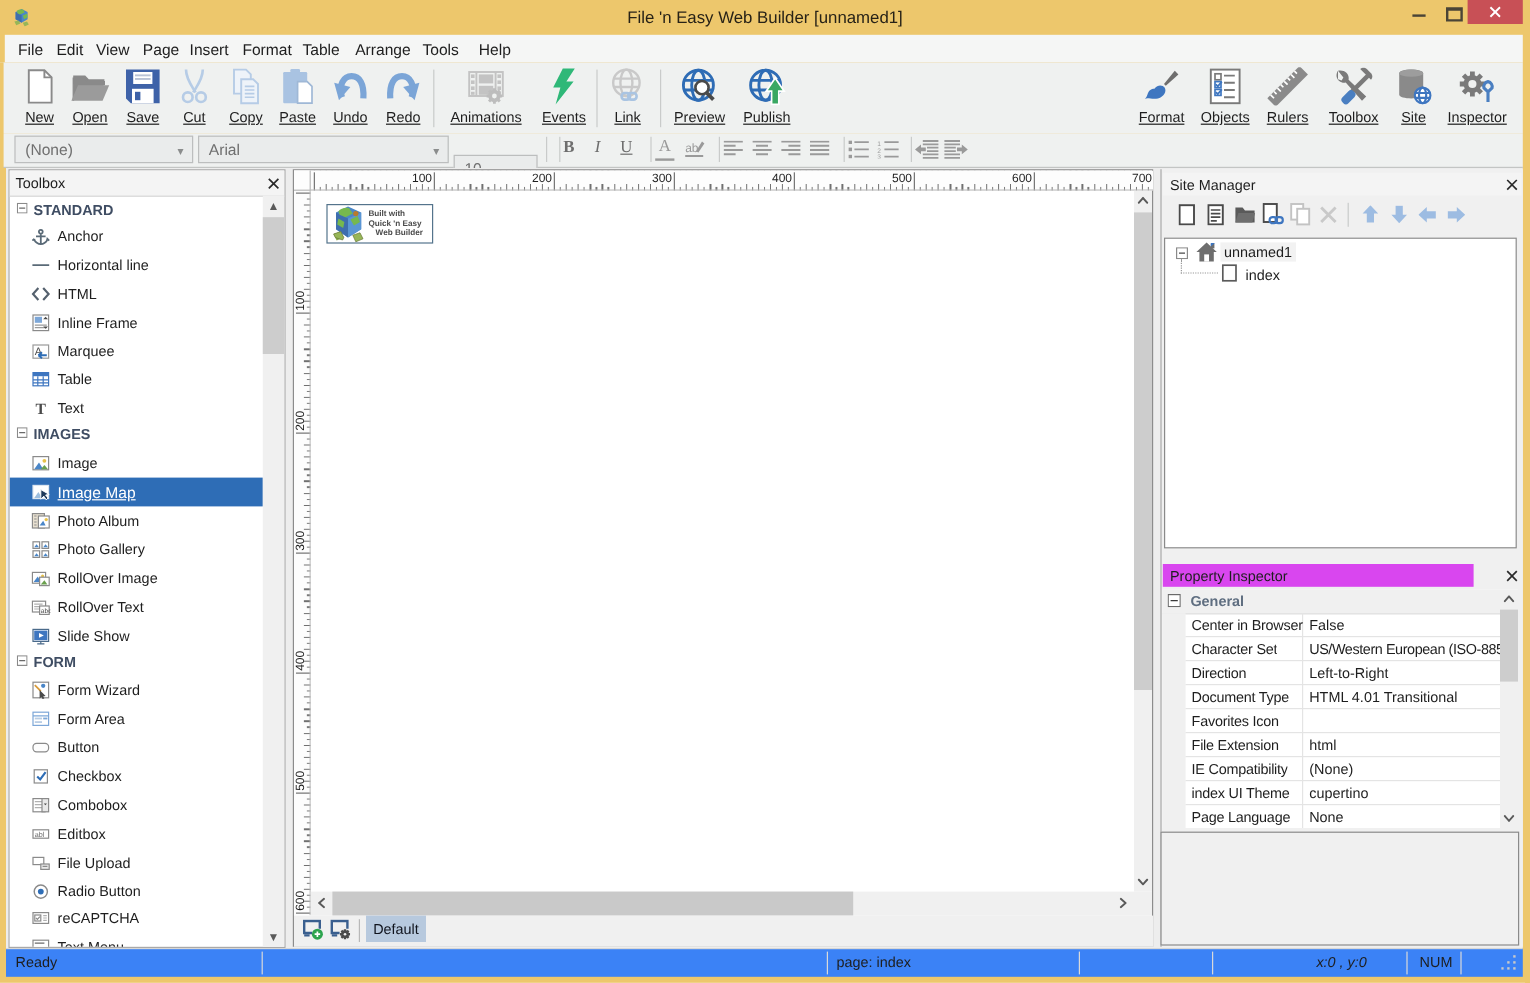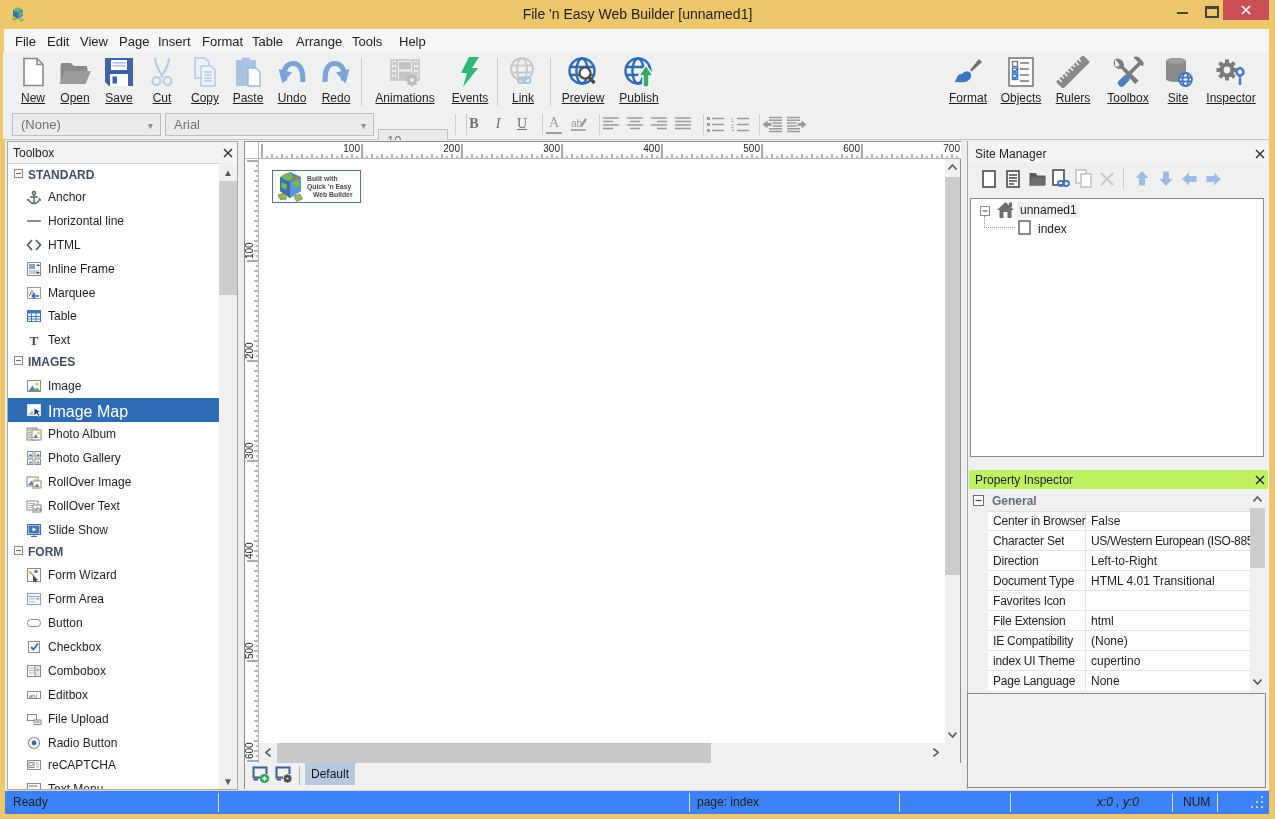--- a/index.html
+++ b/index.html
@@ -523,21 +523,21 @@
             <path d="M8 13 L11 9.5 L14 13 Z" fill="#6aa04e"></path>
           </svg>
           <span class="tx">Image</span>
         </div>
       <div class="abs" style="left:0;top:235px;width:211px;height:24px;background:#2e6db6;">
         <svg class="abs" style="left:18px;top:4px;width:16px;height:16px;" viewBox="0 0 16 16">
             <rect x="1.5" y="2.5" width="13" height="11" fill="#fff" stroke="#dde6f0"></rect>
             <path d="M2.5 13 L6 8 L9 13 Z" fill="#9dbede"></path>
             <path d="M8 6 L8 14 L10.5 11.5 L12.5 14.5 L14 13 L12 10.5 L15 10 Z" fill="#1e3a5a" stroke="#fff" stroke-width="0.8"></path>
           </svg>
-        <span class="abs" style="left:40px;top:5px;font-size:16px;color:#fff;">Image Map</span>
+        <span class="abs" style="left:40px;top:5px;font-size:13px;color:#fff;text-decoration:underline;">Image Map</span>
       </div>
       <div class="tbx-row" style="left:0;top:259px;">
           <svg class="ic" viewBox="0 0 16 16">
             <rect x="1" y="2" width="10" height="12" fill="#e8e0d0" stroke="#8a8a8a"></rect>
             <path d="M2.5 4 h2 M2.5 6.5 h2 M2.5 9 h2 M2.5 11.5 h2" stroke="#8a8a8a"></path>
             <rect x="6" y="4" width="9" height="10" fill="#fff" stroke="#8a8a8a"></rect>
             <path d="M7 12 L10 8 L12 12 Z" fill="#4a86c8"></path>
             <circle cx="12.5" cy="7" r="1.4" fill="#e8c24a"></circle>
           </svg>
           <span class="tx">Photo Album</span>
@@ -858,21 +858,21 @@
         </svg>
       <div class="abs" style="left:46px;top:3px;height:16px;background:#f2f2f2;padding:0 3px;font-size:12px;color:#1e1e1e;line-height:16px;">unnamed1</div>
       <div class="abs" style="left:13px;top:17px;width:1px;height:12px;border-left:1px dotted #9a9a9a;"></div>
       <div class="abs" style="left:13px;top:28px;width:31px;height:1px;border-top:1px dotted #9a9a9a;"></div>
       <svg class="abs" style="left:47px;top:21px;" width="13" height="15" viewBox="0 0 13 15">
           <rect x="1" y="1" width="11" height="13" fill="#fff" stroke="#5a5a5a" stroke-width="1.4"></rect>
         </svg>
       <div class="abs" style="left:67px;top:23px;font-size:12px;color:#1e1e1e;">index</div>
     </div>
 
-    <div class="abs" style="left:1px;top:329px;width:299px;height:19px;background:#bef264;">
+    <div class="abs" style="left:1px;top:329px;width:259px;height:19px;background:#d946ef;">
       <div class="abs" style="left:6px;top:3px;font-size:12px;color:#1e1e1e;">Property Inspector</div>
       <svg class="abs" style="left:286px;top:5px;" width="10" height="10" viewBox="0 0 10 10">
           <path d="M1 1 L9 9 M9 1 L1 9" stroke="#2a2a2a" stroke-width="1.4"></path>
         </svg>
     </div>
 
     <div class="abs" style="left:1px;top:350px;width:296px;height:199px;background:#fff;">
       <div class="abs" style="left:0;top:0;width:281px;height:20px;background:#f0f0f0;border-bottom:1px solid #e0e0e0;">
         <svg class="abs" style="left:4px;top:4px;" width="11" height="11" viewBox="0 0 11 11">
             <rect x="0.5" y="0.5" width="10" height="10" fill="#fff" stroke="#6a6a6a"></rect>

